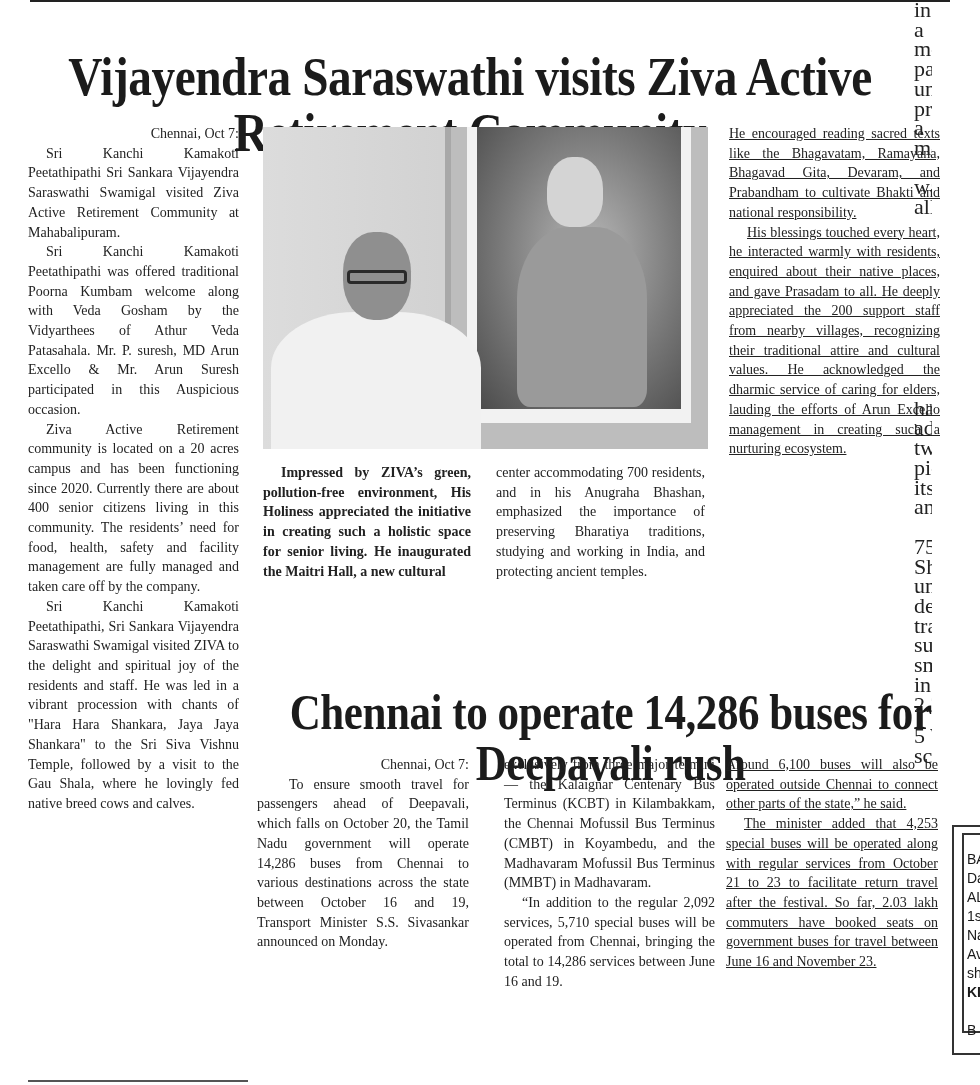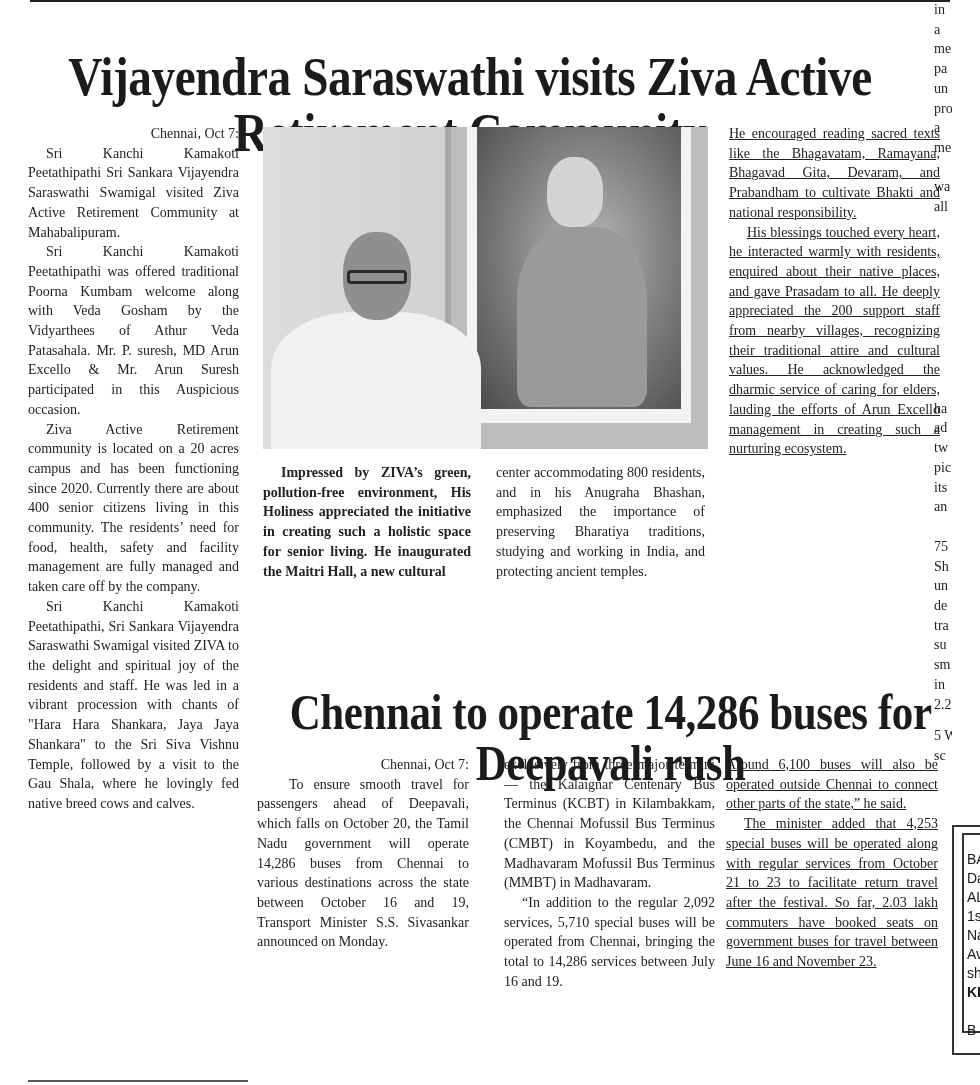--- a/index.html
+++ b/index.html
@@ -22,21 +22,21 @@
   .col-d p:first-child, .col-g p:first-child, .col-f p:first-child { text-indent: 0; }
   .photo { left: 263px; top: 127px; width: 445px; height: 322px; background: linear-gradient(90deg,#dcdcdc 0%,#d2d2d2 40%,#cfcfcf 100%); overflow: hidden; }
   .frame { position: absolute; left: 182px; top: 0; width: 262px; height: 322px; background: #bdbdbd; border-left: 6px solid #a8a8a8; }
   .frame-inner { position: absolute; left: 16px; top: 0; width: 224px; height: 296px; background: #f2f2f2; }
   .portrait { position: absolute; left: 10px; top: 0; width: 204px; height: 282px; background: radial-gradient(ellipse at 55% 45%, #b8b8b8 0%, #7a7a7a 55%, #4a4a4a 100%); }
   .saint-head { position: absolute; left: 70px; top: 30px; width: 56px; height: 70px; border-radius: 45% 45% 40% 40%; background: #d4d4d4; }
   .saint-body { position: absolute; left: 40px; top: 100px; width: 130px; height: 180px; border-radius: 40% 40% 10% 10%; background: #9a9a9a; }
   .man-head { position: absolute; left: 80px; top: 105px; width: 68px; height: 88px; border-radius: 45%; background: #8f8f8f; }
   .man-glasses { position: absolute; left: 84px; top: 143px; width: 60px; height: 14px; border: 3px solid #2a2a2a; border-radius: 4px; box-sizing: border-box; }
   .man-body { position: absolute; left: 8px; top: 185px; width: 210px; height: 140px; border-radius: 40% 40% 0 0; background: #f1f1f1; }
-  .right-strip { left: 934px; top: 0; width: 18px; height: 947px; font-size: 14px; line-height: 19.7px; overflow: hidden; color: #222; }
+  .right-strip { left: 914px; top: 0; width: 18px; height: 947px; font-size: 22px; line-height: 19.7px; overflow: hidden; color: #222; }
   .right-strip div { white-space: nowrap; }
   .ad-box { left: 952px; top: 825px; width: 40px; height: 230px; border: 2px solid #333; box-sizing: border-box; font-family: "Liberation Sans", sans-serif; font-size: 14px; }
   .ad-box .inner { margin: 6px 0 0 8px; border: 2px solid #333; border-right: none; height: 200px; box-sizing: border-box; padding-top: 16px; }
   .ad-box .inner div { height: 19px; padding-left: 3px; }
   .bottom-rule { left: 28px; top: 1080px; width: 220px; height: 2px; background: #555; }
 </style>
 </head>
 <body>
 
 <div class="abs top-rule"></div>
@@ -62,36 +62,36 @@
   </div>
   <div class="man-body"></div>
   <div class="man-head"></div>
   <div class="man-glasses"></div>
 </div>
 
 <div class="abs col col-b">
   <p>Impressed by ZIVA’s green, pollution-free environment, His Holiness appreciated the initiative in creating such a holistic space for senior living. He inaugurated the Maitri Hall, a new cultural</p>
 </div>
 <div class="abs col col-c">
-  <p style="text-indent:0">center accommodating 800 residents, and in his Anugraha Bhashan, emphasized the importance of preserving Bharatiya traditions, studying and working in India, and protecting ancient temples.</p>
+  <p style="text-indent:0">center accommodating 700 residents, and in his Anugraha Bhashan, emphasized the importance of preserving Bharatiya traditions, studying and working in India, and protecting ancient temples.</p>
 </div>
 <div class="abs col col-d">
   <p>He encouraged reading sacred texts like the Bhagavatam, Ramayana, Bhagavad Gita, Devaram, and Prabandham to cultivate Bhakti and national responsibility.</p>
   <p style="text-indent:18px">His blessings touched every heart, he interacted warmly with residents, enquired about their native places, and gave Prasadam to all. He deeply appreciated the 200 support staff from nearby villages, recognizing their traditional attire and cultural values. He acknowledged the dharmic service of caring for elders, lauding the efforts of Arun Excello management in creating such a nurturing ecosystem.</p>
 </div>
 
 <h2 class="abs headline headline-2">Chennai to operate 14,286 buses for Deepavali rush</h2>
 
 <div class="abs col col-e">
   <p class="dateline">Chennai, Oct 7:</p>
   <p style="text-indent:32px">To ensure smooth travel for passengers ahead of Deepavali, which falls on October 20, the Tamil Nadu government will operate 14,286 buses from Chennai to various destinations across the state between October 16 and 19, Transport Minister S.S. Sivasankar announced on Monday.</p>
 </div>
 <div class="abs col col-f">
   <p>exclusively from three major termini — the Kalaignar Centenary Bus Terminus (KCBT) in Kilambakkam, the Chennai Mofussil Bus Terminus (CMBT) in Koyambedu, and the Madhavaram Mofussil Bus Terminus (MMBT) in Madhavaram.</p>
-  <p style="text-indent:18px">“In addition to the regular 2,092 services, 5,710 special buses will be operated from Chennai, bringing the total to 14,286 services between July 16 and 19.</p>
+  <p style="text-indent:18px">“In addition to the regular 2,092 services, 5,710 special buses will be operated from Chennai, bringing the total to 14,286 services between June 16 and 19.</p>
 </div>
 <div class="abs col col-g">
   <p>Around 6,100 buses will also be operated outside Chennai to connect other parts of the state,” he said.</p>
   <p style="text-indent:18px">The minister added that 4,253 special buses will be operated along with regular services from October 21 to 23 to facilitate return travel after the festival. So far, 2.03 lakh commuters have booked seats on government buses for travel between June 16 and November 23.</p>
 </div>
 
 <div class="abs right-strip">
   <div style="height:0"></div>
   <div>in</div>
   <div>a</div>

